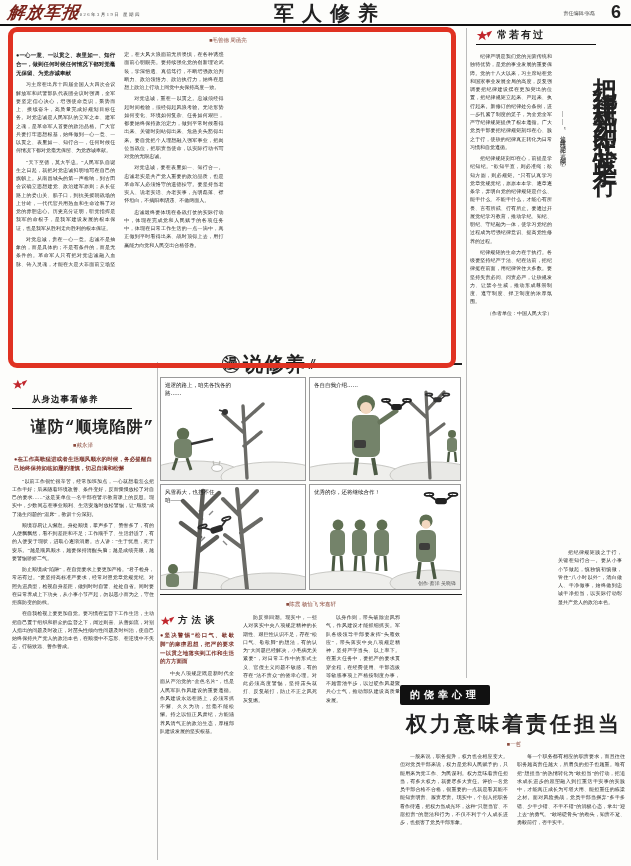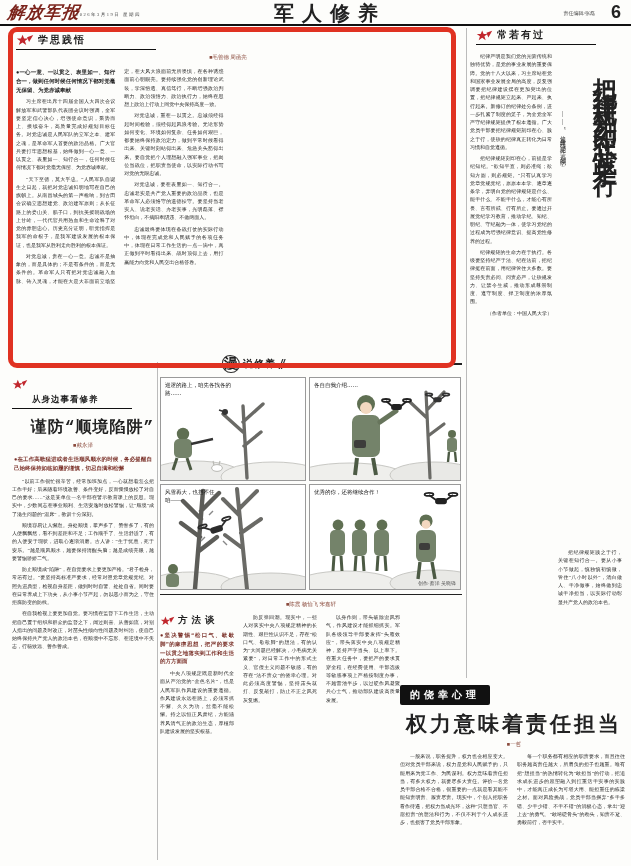--- a/index.html
+++ b/index.html
@@ -40,21 +40,21 @@
   
   .left-article{position:absolute;left:12px;top:362px;width:142px;height:498px;overflow:hidden;}
   .left-headline{margin-top:8px;text-align:right;font-size:16px;font-weight:bold;
     font-family:Liberation Mono, monospace;letter-spacing:1px;}
   .left-article .lead{margin:6px 2px 5px 2px;}
   
   .comic{position:absolute;left:160px;top:355px;width:302px;height:236px;}
   .comic-title{display:flex;align-items:center;gap:3px;height:18px;padding-left:62px;}
   .man-char{font-size:14px;font-weight:bold;border:1.6px solid #333;border-radius:45% 55% 50% 50%;
     padding:0 1px;line-height:1.1;font-family:"Liberation Sans",sans-serif;}
-  .comic-title-rest{font-size:10px;font-weight:bold;font-family:"Liberation Sans",sans-serif;letter-spacing:1px;}
+  .comic-title-rest{font-size:20px;font-weight:bold;font-family:"Liberation Sans",sans-serif;letter-spacing:1px;}
   .brush-mark{color:#333;font-size:11px;font-weight:bold;transform:skewX(-20deg);}
   .title-rule{flex:1;height:1.4px;background:#222;margin-left:4px;}
   .panel-grid{display:grid;grid-template-columns:146px 152px;grid-template-rows:104px 106px;gap:3px;margin-top:4px;}
   .panel{position:relative;border:1px solid #9a9a9a;background:#fff;overflow:hidden;}
   .caption{position:absolute;left:4px;top:3px;font-size:5.5px;line-height:1.5;color:#111;z-index:2;width:70px;}
   .credit{position:absolute;right:4px;bottom:3px;font-size:5px;color:#555;z-index:2;}
   
   .rule-h{position:absolute;background:#222;height:1.2px;}
   .method-article{position:absolute;left:160px;top:598px;width:302px;height:264px;overflow:hidden;}
   .method-headline{text-align:center;font-family:"Liberation Sans",sans-serif;font-size:18px;font-weight:bold;letter-spacing:2px;}
@@ -96,27 +96,20 @@
     <div class="date">2026年3月19日 星期四</div>
     <div class="section-title">军人修养</div>
     <div class="editor">责任编辑/张磊</div>
     <div class="pagenum">6</div>
     <div class="header-rule"></div>
   </div>
 
   <div class="annotation"></div>
 
   <div class="main-article">
-    <div class="label-row">
-      <svg class="star-svg" viewBox="0 0 22 14" width="18" height="12">
-          <path d="M8 0.5 L9.9 5.2 L15 5.2 L10.9 8.1 L12.5 13 L8 10 L3.5 13 L5.1 8.1 L1 5.2 L6.1 5.2 Z" fill="#c1272d"></path>
-          <path d="M13.5 3.5 L21 0.8 L16 9.5 Z" fill="#c1272d"></path>
-        </svg>
-      <span class="label-text">学思践悟</span>
-    </div>
     <div class="byline main-byline">■毛善德 周函亮</div>
     <div class="main-cols body-text">
       <p class="lead" style="text-indent:0;">●一心一意、一以贯之、表里如一、知行合一，做到任何时候任何情况下都对党毫无保留、为党赤诚奉献</p>
       <p>习主席在出席十四届全国人大四次会议解放军和武警部队代表团会议时强调，全军要坚定信心决心，增强使命意识，乘势而上、接续奋斗，高质量完成好规划目标任务。对党忠诚是人民军队的立军之本、建军之魂，是革命军人首要的政治品格。广大官兵要打牢思想根基，始终做到一心一意、一以贯之、表里如一、知行合一，任何时候任何情况下都对党毫无保留、为党赤诚奉献。</p>
       <p>“天下至德，莫大乎忠。”人民军队自诞生之日起，就把对党忠诚鲜明地写在自己的旗帜上。从南昌城头的第一声枪响，到古田会议确立思想建党、政治建军原则；从长征路上的娄山关、腊子口，到抗美援朝战场的上甘岭，一代代官兵用热血和生命诠释了对党的赤胆忠心。历史充分证明，听党指挥是我军的命根子，是我军建设发展的根本保证，也是我军从胜利走向胜利的根本保证。</p>
       <p>对党忠诚，贵在一心一意。忠诚不是抽象的，而是具体的；不是有条件的，而是无条件的。革命军人只有把对党忠诚融入血脉、铸入灵魂，才能在大是大非面前立场坚定，在大风大浪面前无所畏惧，在各种诱惑面前心明眼亮。要持续强化党的创新理论武装，学深悟透、真信笃行，不断增强政治判断力、政治领悟力、政治执行力，始终在思想上政治上行动上同党中央保持高度一致。</p>
       <p>对党忠诚，重在一以贯之。忠诚须经得起时间检验，须经得起风浪考验。无论形势如何变化、环境如何复杂、任务如何艰巨，都要始终保持政治定力，做到平常时候看得出来、关键时刻站得出来、危急关头豁得出来。要自觉把个人理想融入强军事业，把岗位当战位，把职责当使命，以实际行动书写对党的无限忠诚。</p>
       <p>对党忠诚，要在表里如一、知行合一。忠诚老实是共产党人重要的政治品质，也是革命军人必须恪守的道德操守。要坚持当老实人、说老实话、办老实事，光明磊落、襟怀坦白，不搞阳奉阴违、不做两面人。</p>
       <p>忠诚最终要体现在备战打仗的实际行动中，体现在完成党和人民赋予的各项任务中，体现在日常工作生活的一点一滴中，真正做到平时看得出来、战时顶得上去，用打赢能力向党和人民交出合格答卷。</p>
     </div>

